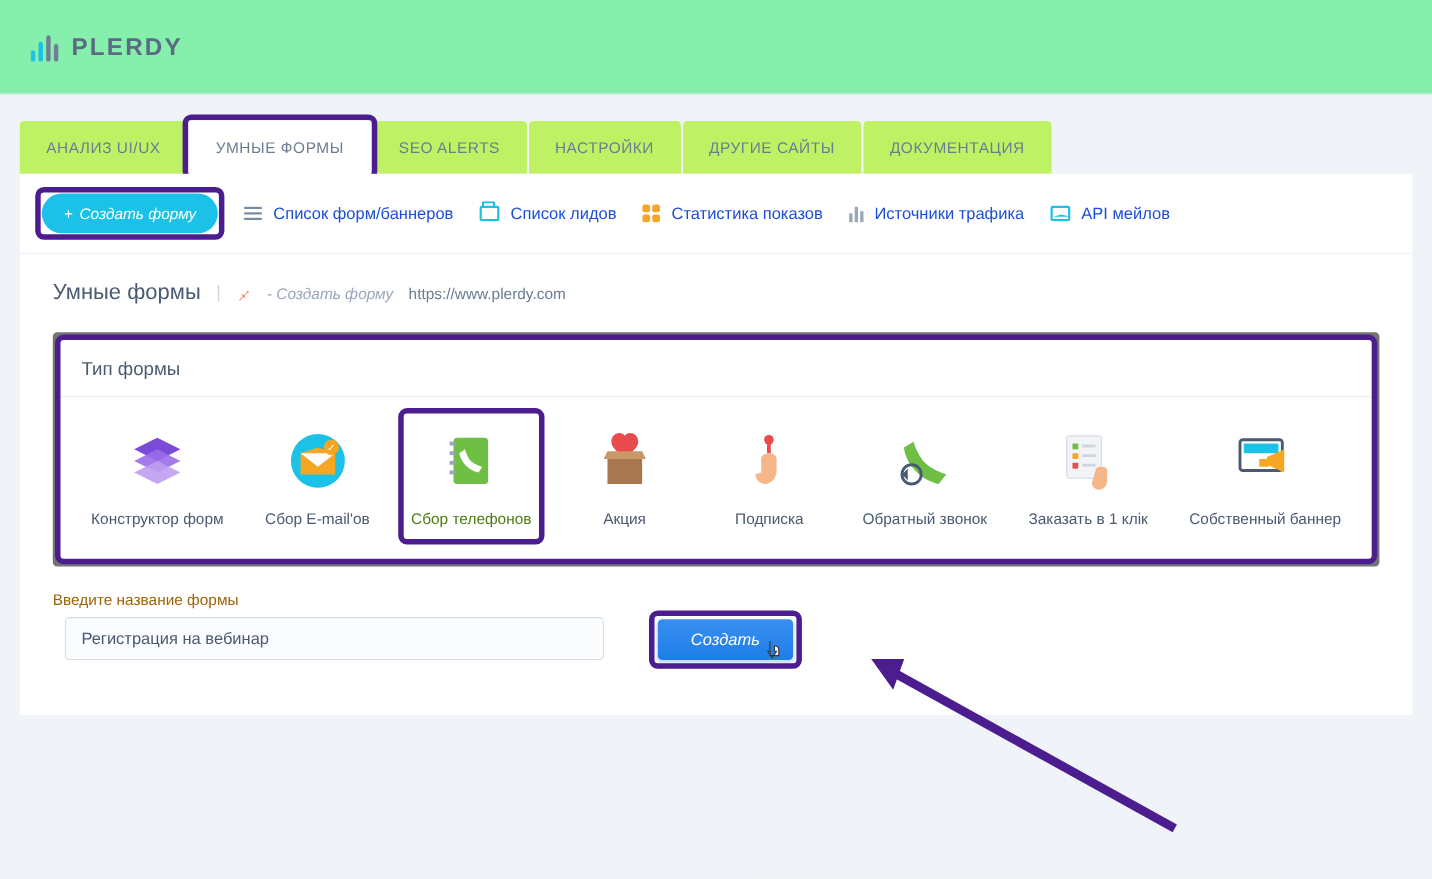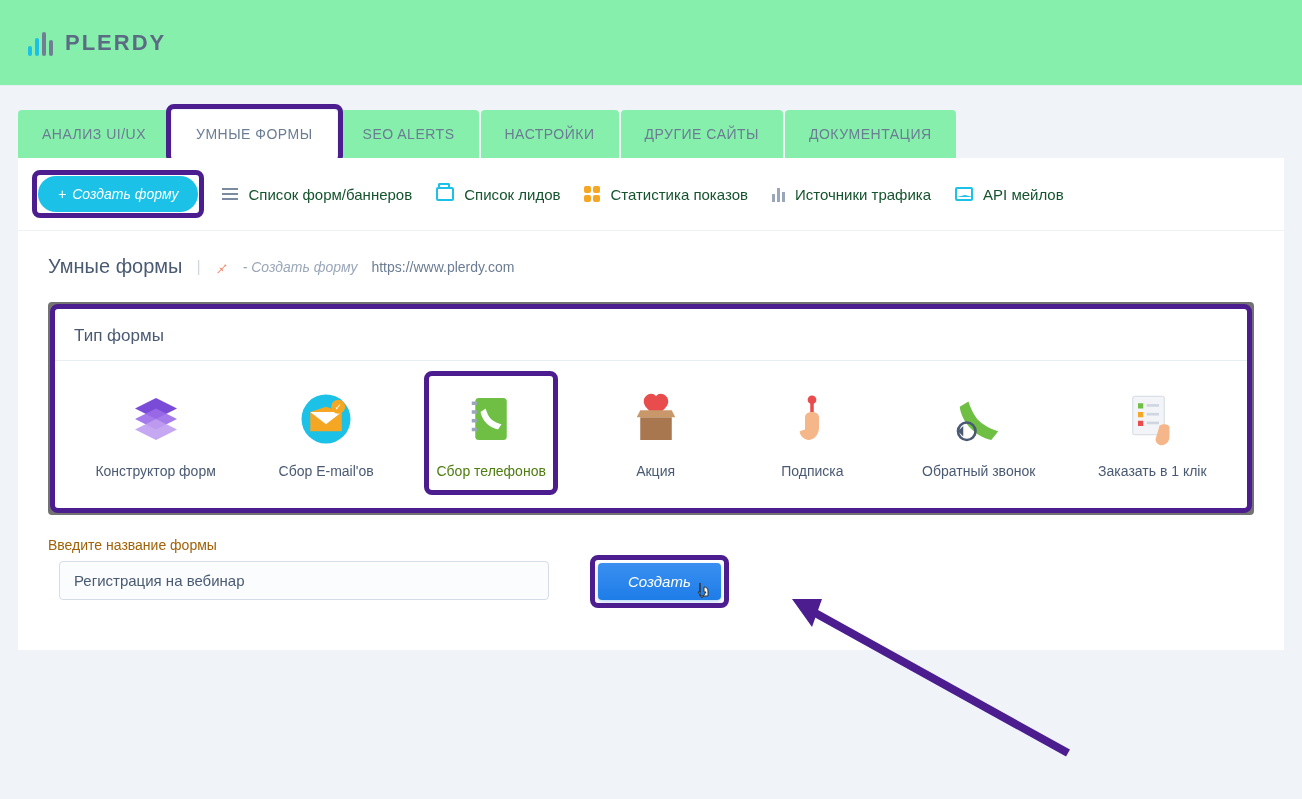--- a/index.html
+++ b/index.html
@@ -40,21 +40,21 @@
     gap: 2px;
     margin-top: 24px;
   }
   .tab {
     padding: 16px 24px;
     font-size: 14px;
     color: #6b7c93;
     letter-spacing: 0.5px;
     cursor: pointer;
     border-radius: 4px 4px 0 0;
-    background: #86efac;
+    background: #bef264;
   }
   .tab.active {
     background: #ffffff;
   }
   .hl { position: relative; }
   .hl::after {
     content: "";
     position: absolute;
     inset: -6px;
     border: 5px solid #4b1d8f;
@@ -80,21 +80,21 @@
     font-style: italic;
     cursor: pointer;
     display: flex;
     align-items: center;
     gap: 6px;
   }
   .toolbar-item {
     display: flex;
     align-items: center;
     gap: 10px;
-    color: #14532d;
+    color: #1d4ed8;
     font-size: 15px;
     cursor: pointer;
   }
   .icon-list { width: 16px; height: 16px; display:flex; flex-direction:column; justify-content:space-around;}
   .icon-list span { height:2px; background:#7a8aa1; }
   .icon-folder { width:18px; height:14px; border:2px solid #1bc1e6; border-radius:2px; position:relative; }
   .icon-folder::before{content:"";position:absolute;top:-6px;left:0;width:8px;height:4px;border:2px solid #1bc1e6;border-bottom:none;border-radius:2px 2px 0 0;}
   .icon-grid {width:16px;height:16px;display:grid;grid-template-columns:1fr 1fr;gap:2px;}
   .icon-grid span{background:#f5a623;border-radius:2px;}
   .icon-bars2 {display:flex;align-items:flex-end;gap:2px;height:16px;}
@@ -349,20 +349,31 @@
                 <rect x="16" y="24" width="6" height="6" fill="#f5a623"></rect>
                 <rect x="16" y="34" width="6" height="6" fill="#e84c4c"></rect>
                 <rect x="26" y="15" width="14" height="3" fill="#cfd6df"></rect>
                 <rect x="26" y="25" width="14" height="3" fill="#cfd6df"></rect>
                 <rect x="26" y="35" width="14" height="3" fill="#cfd6df"></rect>
                 <path d="M40 42c0-3 3-4 6-4s6 1 6 4v10c0 6-4 10-9 10-3 0-7-3-7-7z" fill="#f5b78a"></path>
               </svg>
           </div>
           <span class="ft-label">Заказать в 1 клік</span>
         </div>
+        <div class="ft-item">
+          <div class="ft-icon">
+            <svg width="56" height="56" viewBox="0 0 64 64">
+                <rect x="6" y="10" width="44" height="32" rx="3" fill="#fff" stroke="#4a5a72" stroke-width="3"></rect>
+                <rect x="10" y="14" width="36" height="10" fill="#1bc1e6"></rect>
+                <path d="M34 28l18-8v24l-18-8z" fill="#f5a623"></path>
+                <rect x="26" y="30" width="10" height="8" fill="#f5a623"></rect>
+              </svg>
+          </div>
+          <span class="ft-label">Собственный баннер</span>
+        </div>
       </div>
     </div>
 
     <div class="form-name-row">
       <div class="form-name-col">
         <label class="form-name-label">Введите название формы</label>
         <input class="form-name-input" value="Регистрация на вебинар" style="">
       </div>
       <div class="submit-wrap hl">
         <button class="submit-btn">

